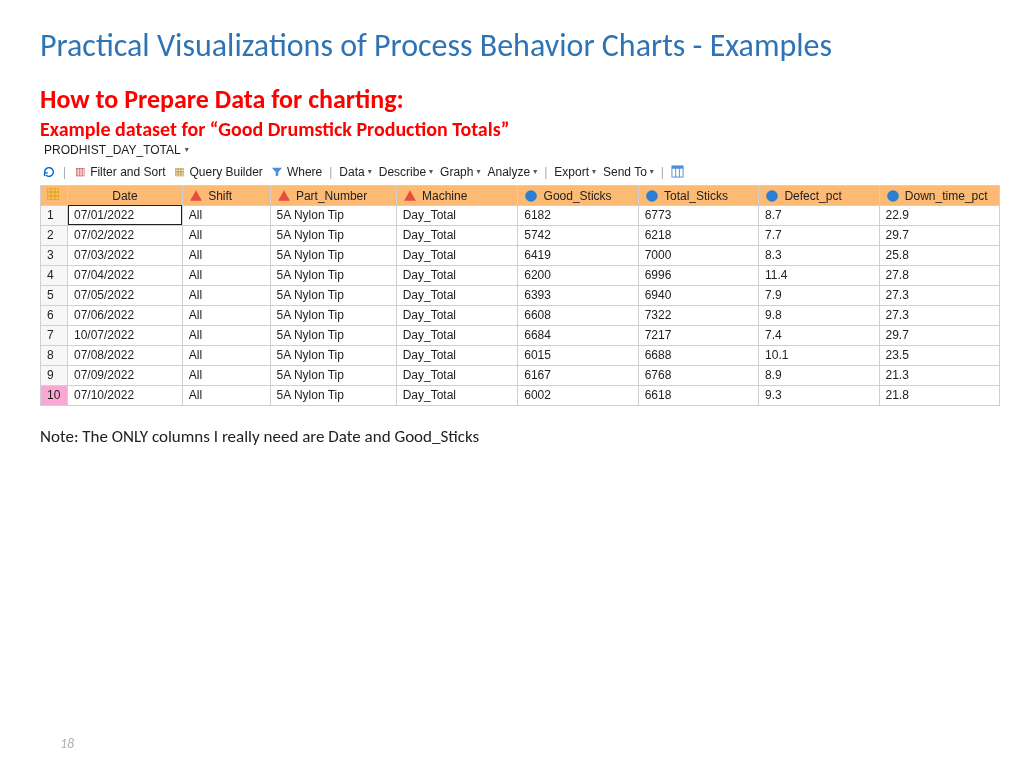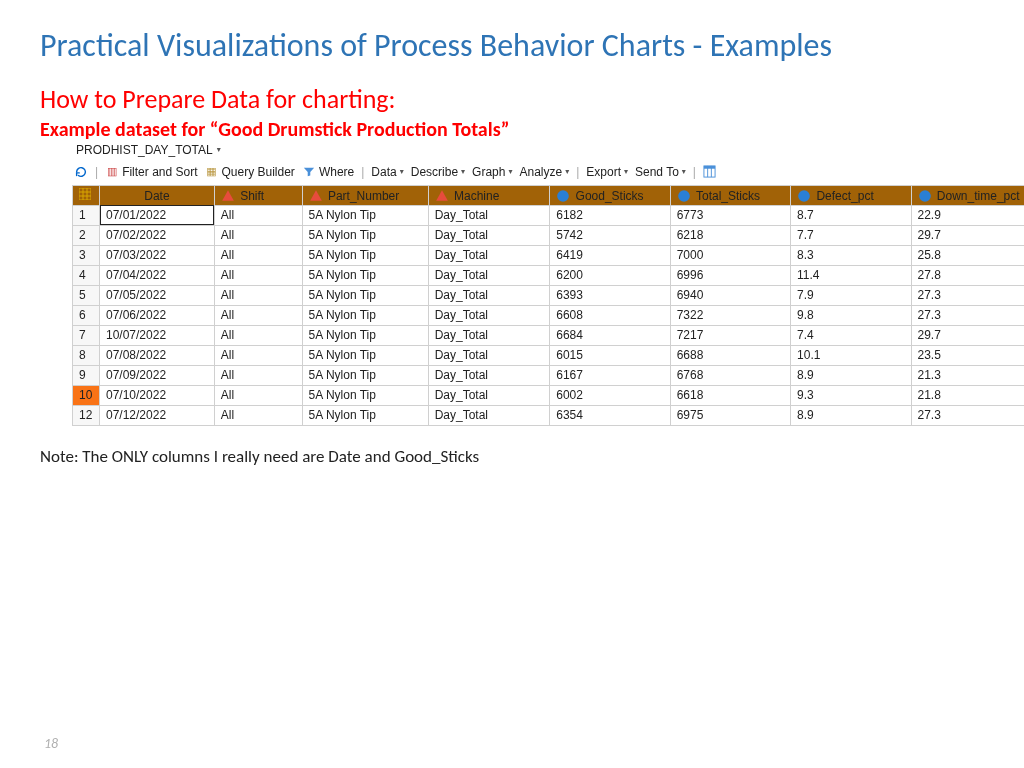--- a/index.html
+++ b/index.html
@@ -14,34 +14,33 @@
   .slide-title {
     color: #2E74B5;
     font-size: 32px;
     font-weight: 400;
     line-height: 1.15;
     margin-bottom: 18px;
   }
   .subtitle-1 {
     color: #FF0000;
     font-size: 26px;
-    font-weight: 400;
+    font-weight: 700;
     margin-bottom: 2px;
   }
   .subtitle-2 {
     color: #FF0000;
     font-size: 20px;
     font-weight: 700;
   }
   .dataset-panel {
     background: #fff;
     font-family: "Segoe UI", Tahoma, sans-serif;
     font-size: 12px;
     color: #222;
-    margin-left: 32px;
   }
   .dataset-name {
     padding: 2px 4px 6px 4px;
     display: flex;
     align-items: center;
     gap: 4px;
     font-size: 12px;
   }
   .dropdown-arrow {
     font-size: 8px;
@@ -85,25 +84,25 @@
   }
   table.data-grid th, table.data-grid td {
     border: 1px solid #d0d0d0;
     padding: 2px 6px;
     height: 20px;
     text-align: left;
     white-space: nowrap;
     overflow: hidden;
   }
   table.data-grid th {
-    background: #a16207;
+    background: #fdba74;
     font-weight: 400;
   }
   .rownum-col { width: 24px; text-align: right; background: #f7f7f7; }
-  .rownum-col.selected { background: #f97316; }
+  .rownum-col.selected { background: #f9a8d4; }
   .date-col { width: 102px; text-align: right; padding-right: 8px; }
   .date-col.selected-cell { outline: 1.5px solid #222; outline-offset: -1px; }
   .shift-col { width: 78px; }
   .part-col { width: 112px; }
   .machine-col { width: 108px; }
   .num-col { width: 107px; text-align: right; padding-right: 8px; }
   .hdr-icon {
     width: 14px; height: 14px;
     display: inline-flex;
     align-items: center;
@@ -120,21 +119,21 @@
   }
   .corner-cell .spreadsheet-mini svg { fill: #d9a600; width:12px; height:12px; }
   .notes {
     margin-top: 20px;
     font-size: 17px;
     color: #222;
     line-height: 1.35;
   }
   .page-number {
     position: absolute;
-    left: 44px;
+    left: 60px;
     bottom: 16px;
     color: #b0b0b0;
     font-size: 14px;
     font-style: italic;
   }
   th.hdr-cell { text-align: left; }
   th.hdr-cell.num { text-align: left; }
 </style>
 </head>
 <body>
@@ -395,31 +394,20 @@
           <td class="rownum-col selected">10</td>
           <td class="date-col">07/10/2022</td>
           <td class="shift-col">All</td>
           <td class="part-col">5A Nylon Tip</td>
           <td class="machine-col">Day_Total</td>
           <td class="num-col">6002</td>
           <td class="num-col">6618</td>
           <td class="num-col">9.3</td>
           <td class="num-col">21.8</td>
         </tr>
-        <tr>
-          <td class="rownum-col">12</td>
-          <td class="date-col">07/12/2022</td>
-          <td class="shift-col">All</td>
-          <td class="part-col">5A Nylon Tip</td>
-          <td class="machine-col">Day_Total</td>
-          <td class="num-col">6354</td>
-          <td class="num-col">6975</td>
-          <td class="num-col">8.9</td>
-          <td class="num-col">27.3</td>
-        </tr>
       </tbody>
   </table>
 </div>
 
 <div class="notes">
   <div>Note: The ONLY columns I really need are Date and Good_Sticks</div>
 </div>
 
 <div class="page-number">18</div>
 

